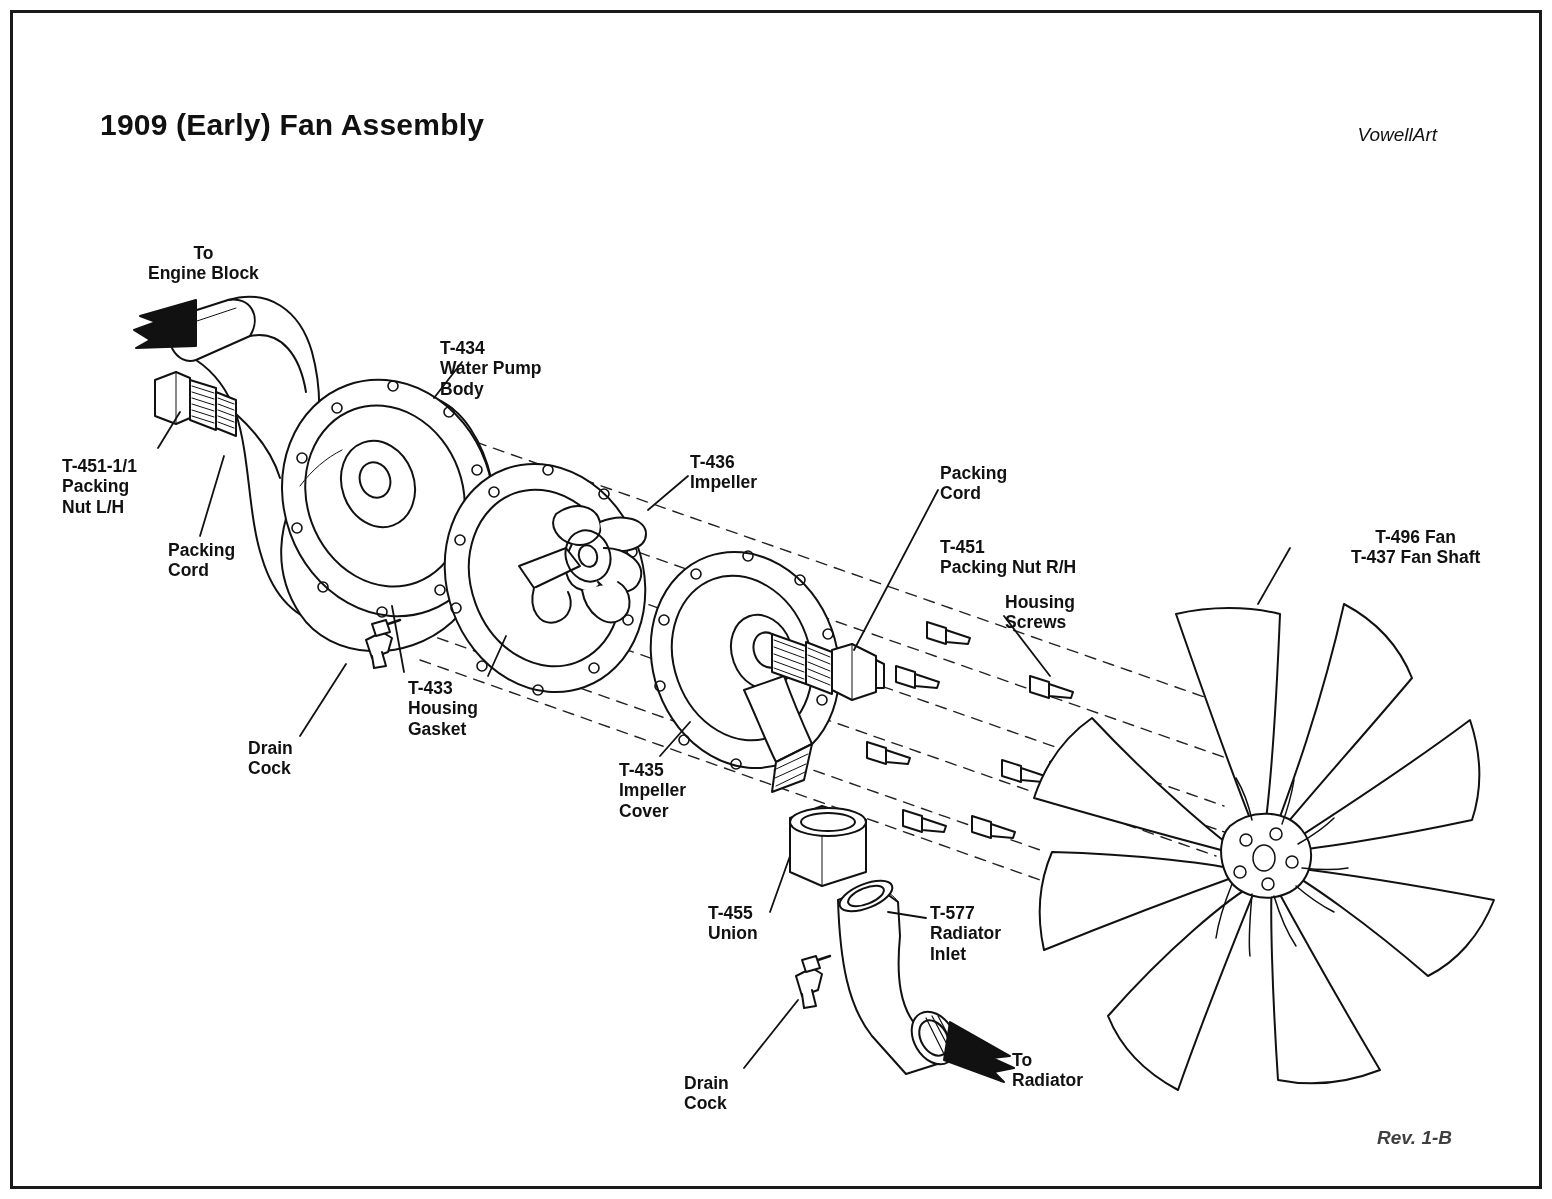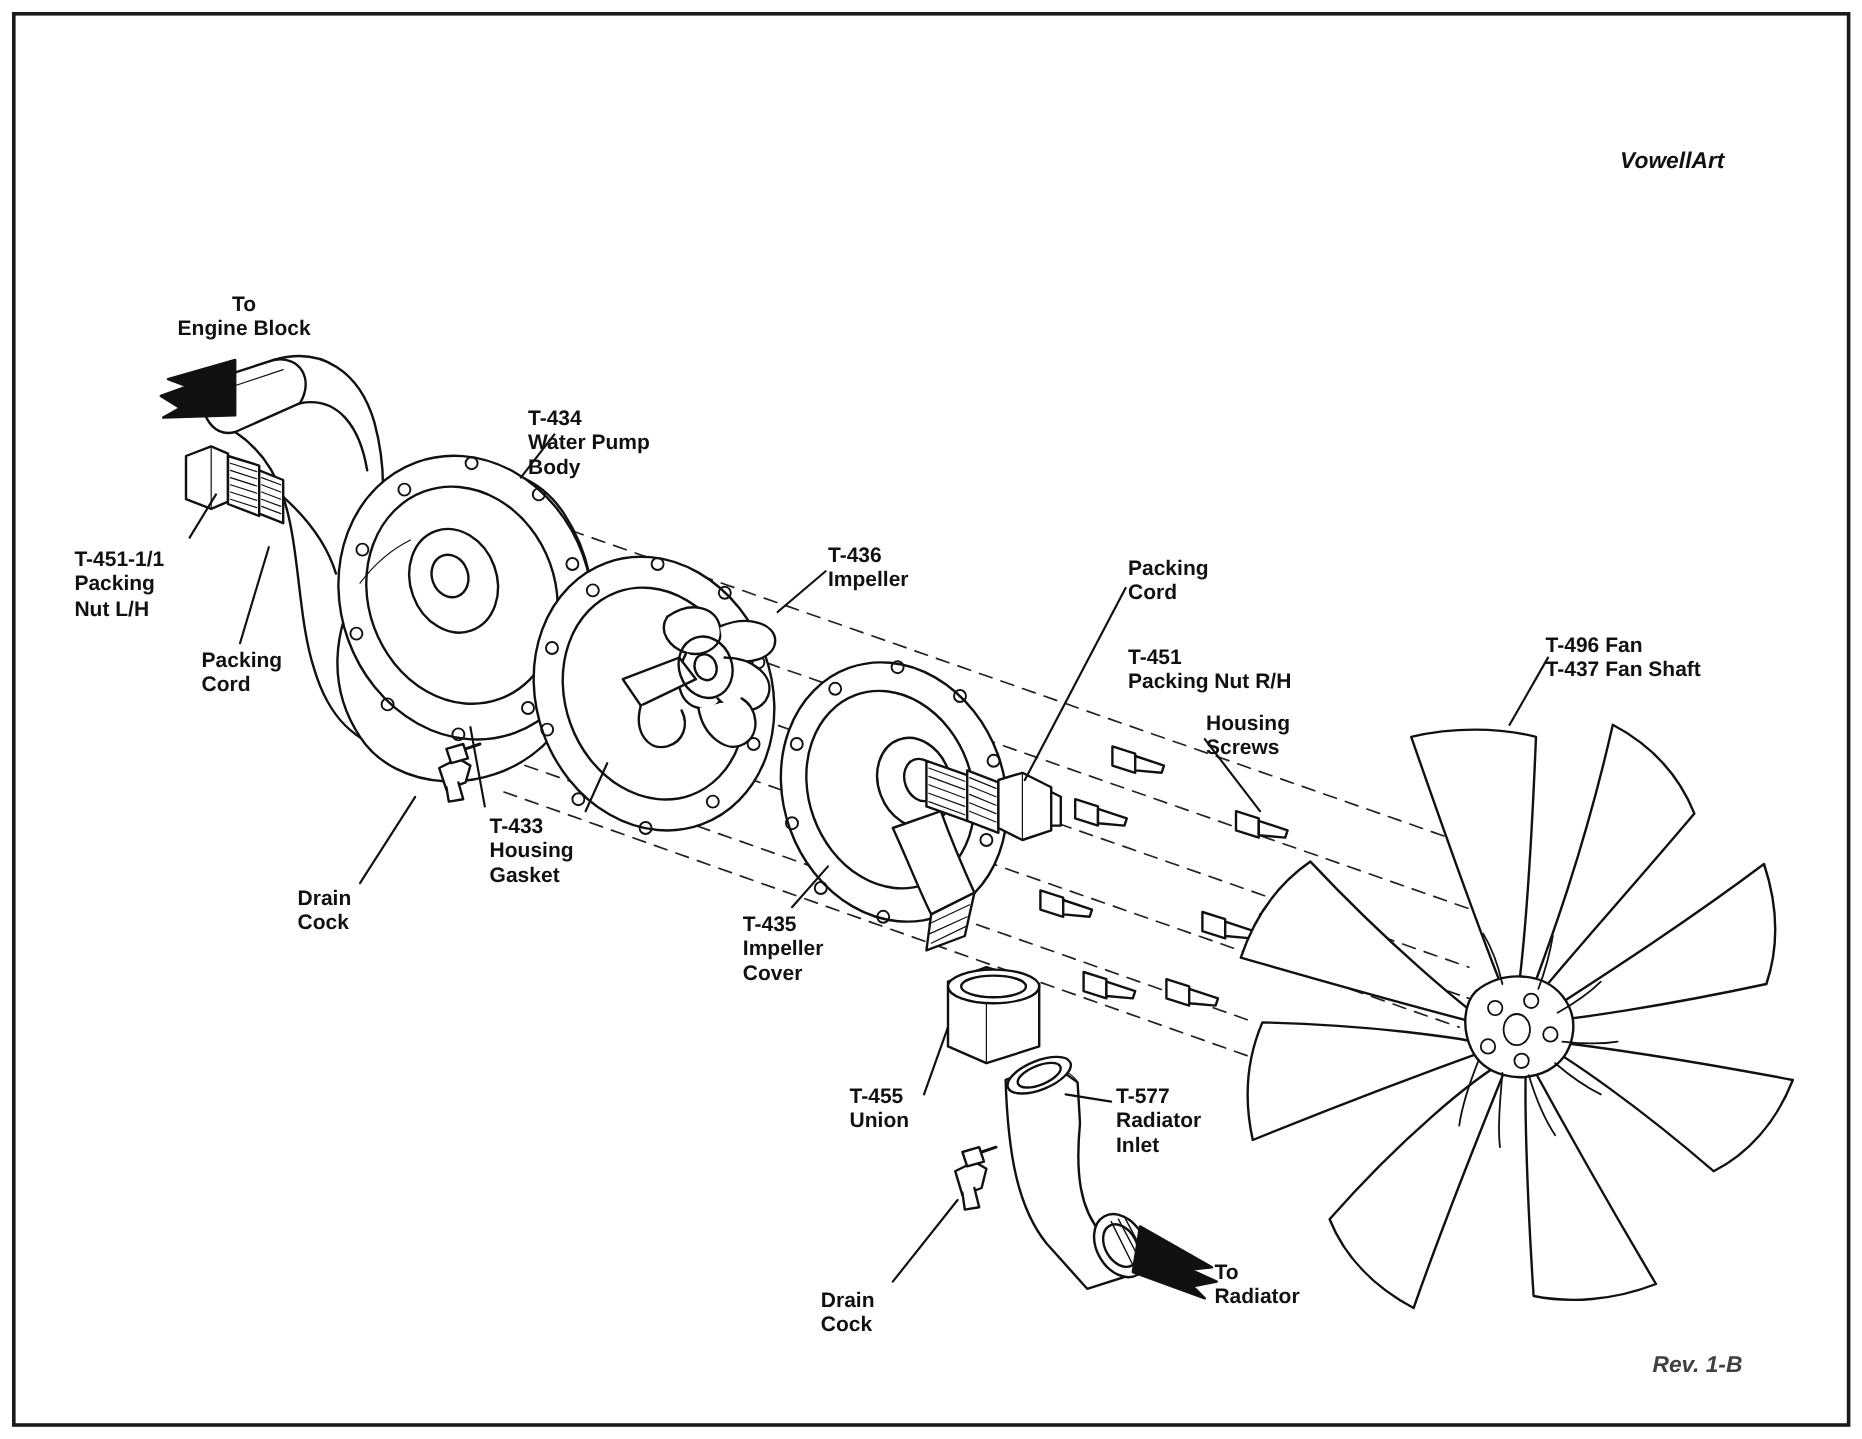--- a/index.html
+++ b/index.html
@@ -31,21 +31,21 @@
     font-size: 30px;
     font-weight: bold;
     color: #111111;
     letter-spacing: 0.2px;
   }
   .credit {
     position: absolute;
     right: 115px;
     top: 124px;
     font-size: 19px;
-    font-weight: bold;
+    font-weight: normal;
     font-style: italic;
     color: #111111;
   }
   .revision {
     position: absolute;
     right: 100px;
     bottom: 50px;
     font-size: 19px;
     font-weight: bold;
     font-style: italic;
@@ -69,20 +69,21 @@
     pointer-events: none;
   }
 </style>
 </head>
 <body>
 
 <div id="page">
 
   <div id="border-frame"></div>
 
+  <div class="title">1909 (Early) Fan Assembly</div>
   <div class="credit">VowellArt</div>
   <div class="revision">Rev. 1-B</div>
 
   <svg class="art" viewBox="0 0 1552 1199">
     <defs>
       <marker id="arrowfill" markerWidth="10" markerHeight="10" refX="2" refY="3" orient="auto">
         <path d="M0,0 L6,3 L0,6 z" fill="#111"></path>
       </marker>
     </defs>
     <g fill="none" stroke="#111111" stroke-width="2" stroke-linejoin="round" stroke-linecap="round">
@@ -337,21 +338,21 @@
 Impeller</div>
   <div class="label" style="left:603px; top:760px;margin-left:16px;">T-435
 Impeller
 Cover</div>
   <div class="label" style="left:940px; top:463px;">Packing
 Cord</div>
   <div class="label" style="left:940px; top:537px;">T-451
 Packing Nut R/H</div>
   <div class="label" style="left:1005px; top:592px;">Housing
 Screws</div>
-  <div class="label" style="left:1288px; top:527px;">T-496 Fan
+  <div class="label" style="left:1351px; top:527px;text-align:center;">T-496 Fan
 T-437 Fan Shaft</div>
   <div class="label" style="left:708px; top:903px;">T-455
 Union</div>
   <div class="label" style="left:930px; top:903px;">T-577
 Radiator
 Inlet</div>
   <div class="label" style="left:684px; top:1073px;">Drain
 Cock</div>
   <div class="label" style="left:1012px; top:1050px;">To
 Radiator</div>

